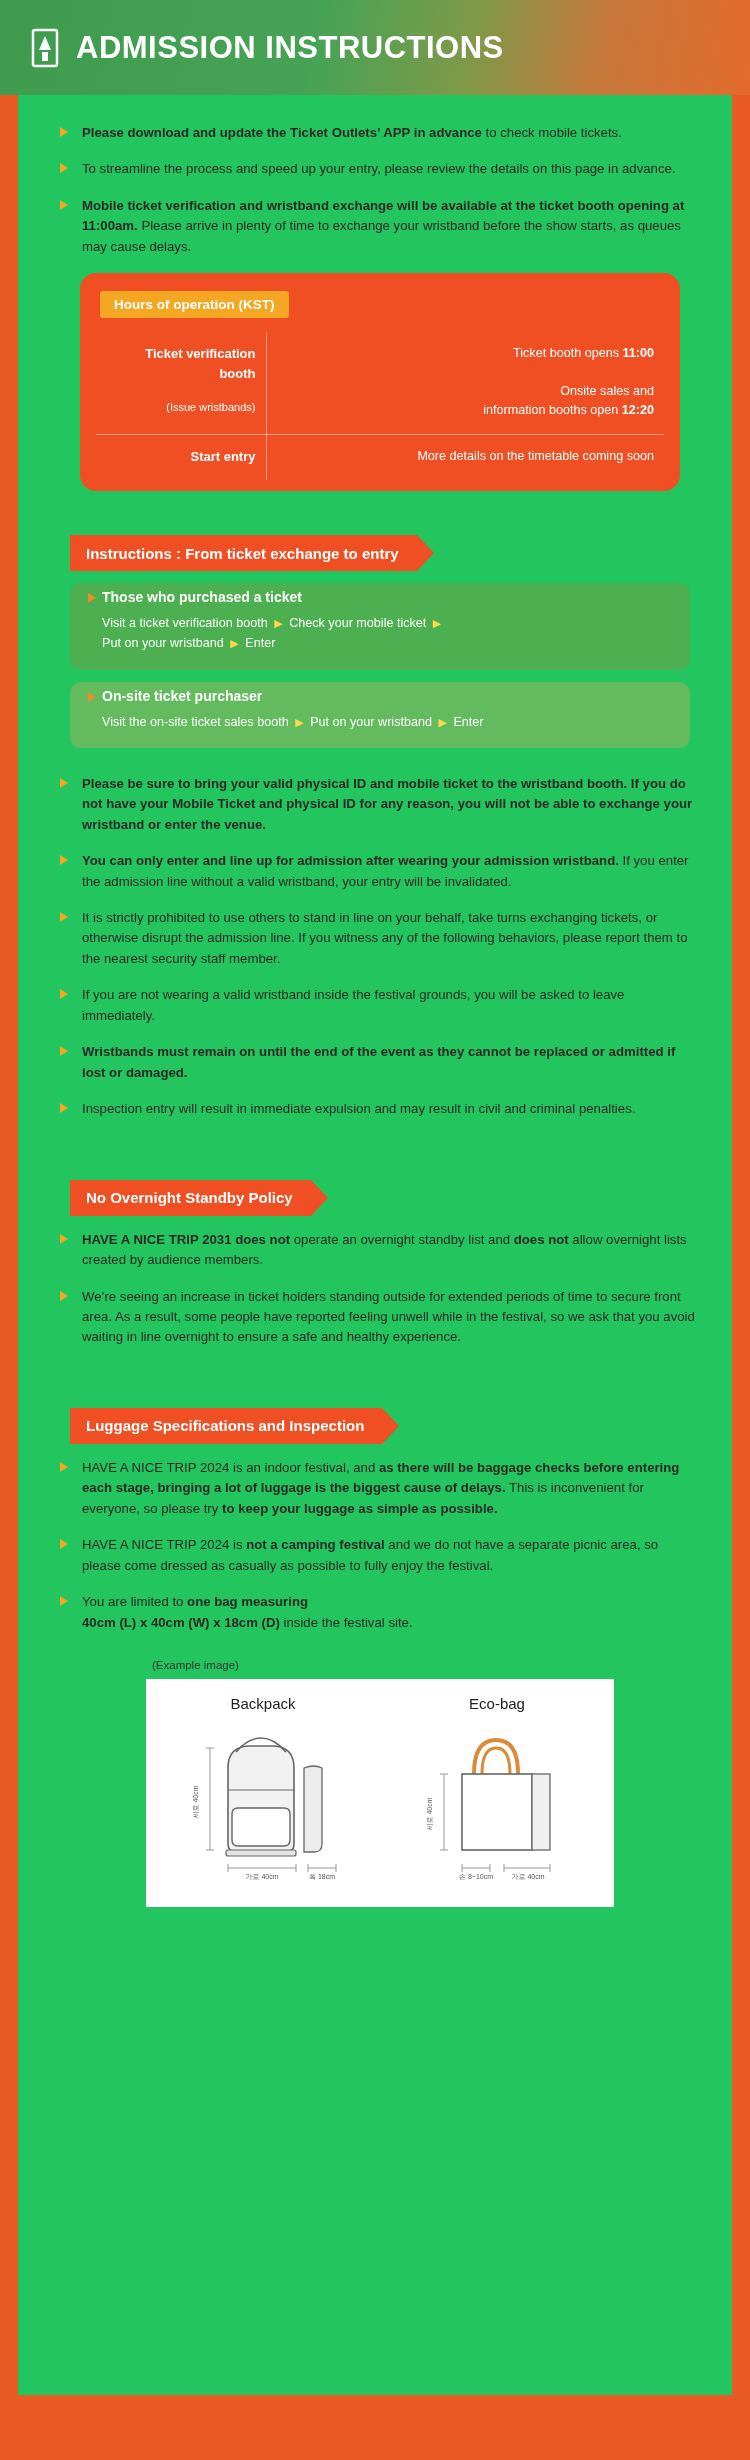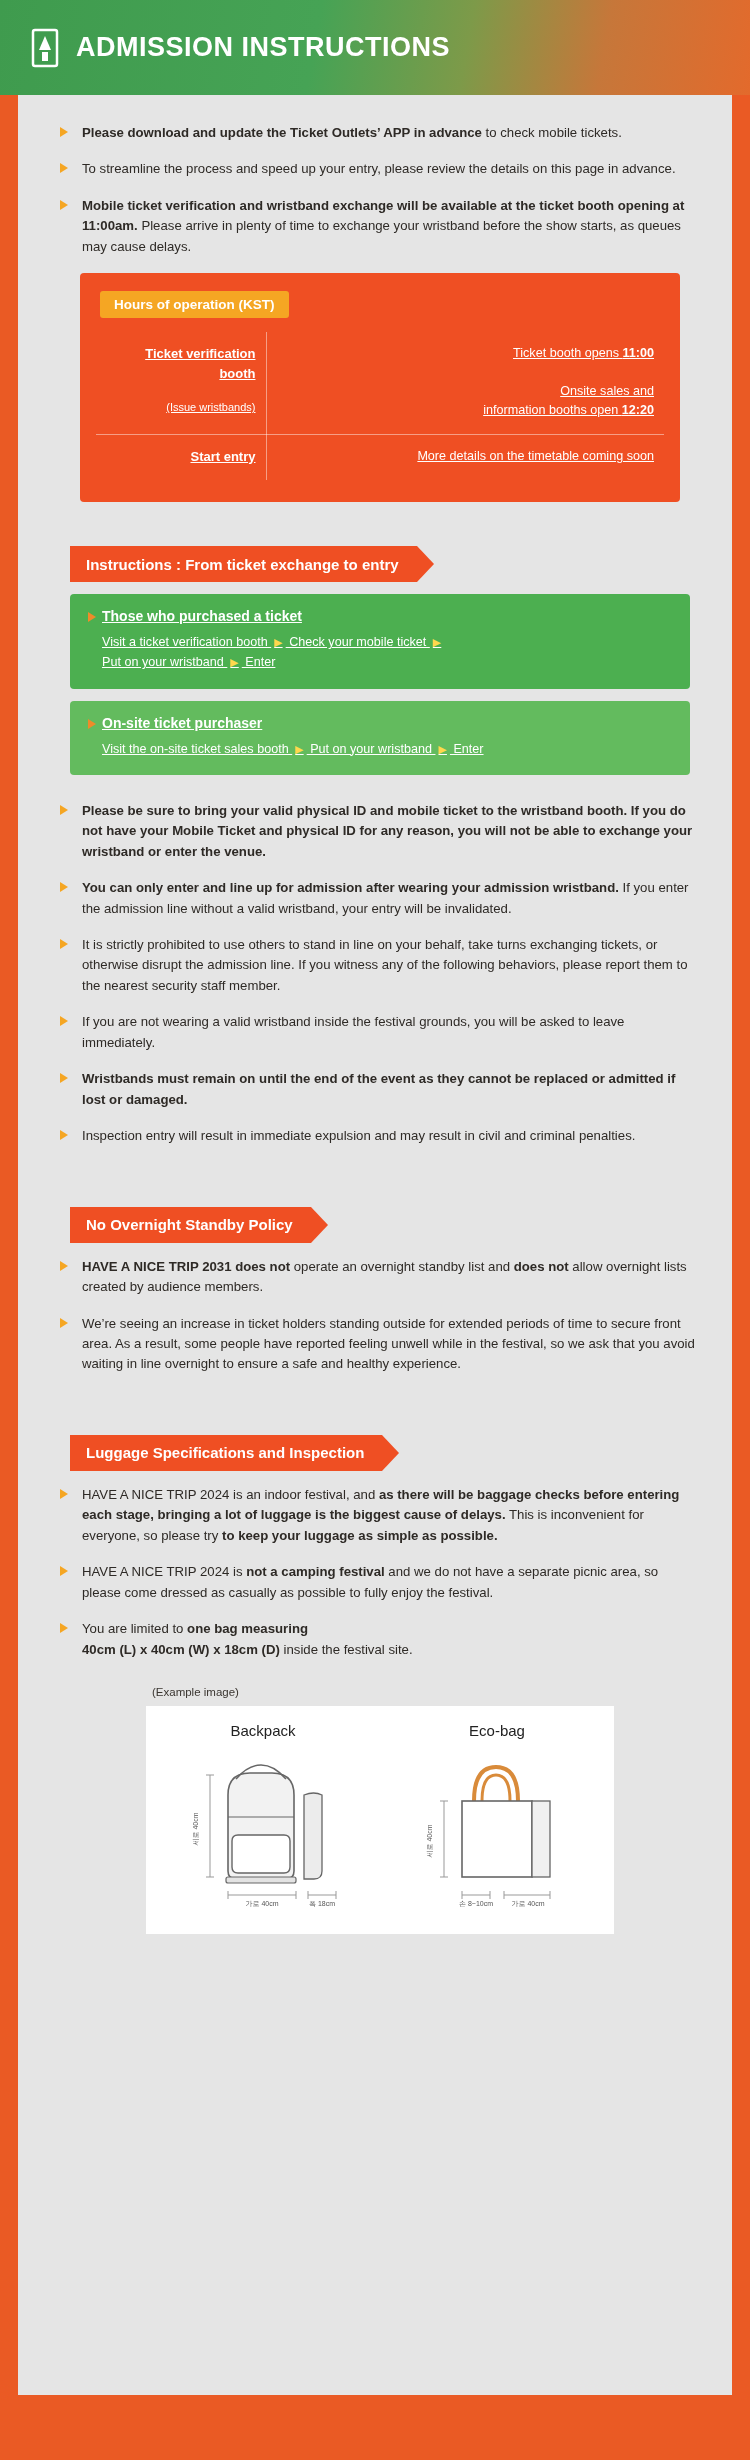--- a/index.html
+++ b/index.html
@@ -25,27 +25,27 @@
     gap: 16px;
   }
   .header-icon {
     width: 30px; height: 40px;
     position: relative;
     display: flex; align-items: center; justify-content: center;
   }
   .header-icon svg { display:block; }
   .header-title {
     color: #ffffff;
-    font-size: 27px;
+    font-size: 31px;
     font-weight: bold;
     letter-spacing: 0.5px;
   }
   
   .body-wrap {
-    background: #e5e5e5;
+    background: #22c55e;
     margin: 0 18px 0 18px;
     padding: 28px 0 40px 0;
     min-height: 2300px;
   }
   .content {
     padding: 0 32px 0 42px;
   }
   
   ul.bullets { list-style: none; }
   ul.bullets li {
@@ -62,24 +62,23 @@
     width: 0; height: 0;
     border-left: 8px solid #f5a623;
     border-top: 5px solid transparent;
     border-bottom: 5px solid transparent;
   }
   .b { font-weight: bold; }
   
   .hours-box {
     margin: 14px 20px 0 20px;
     background: #ef4f23;
-    border-radius: 4px;
-    padding: 18px 16px 22px 16px;
+    border-radius: 16px;
+    padding: 18px 16px 11px 16px;
     color: #fff;
-    text-decoration: underline;
   }
   .hours-title {
     display: inline-block;
     background: #f5a623;
     color: #fff;
     font-weight: bold;
     font-size: 13.5px;
     padding: 6px 14px;
     border-radius: 3px;
     margin-bottom: 14px;
@@ -121,24 +120,23 @@
     right: -17px; top: 0;
     width: 0; height: 0;
     border-left: 17px solid #ef4f23;
     border-top: 18px solid transparent;
     border-bottom: 18px solid transparent;
   }
   
   .green-box {
     margin: 12px 10px 0 10px;
     background: #4caf50;
-    border-radius: 4px;
-    padding: 14px 18px 16px 18px;
+    border-radius: 11px;
+    padding: 6px 18px 16px 18px;
     color: #ffffff;
-    text-decoration: underline;
   }
   .green-box.light { background: #63bb5e; }
   .green-title {
     font-weight: bold;
     font-size: 14px;
     color: #ffffff;
     margin-bottom: 8px;
     padding-left: 14px;
     position: relative;
   }

